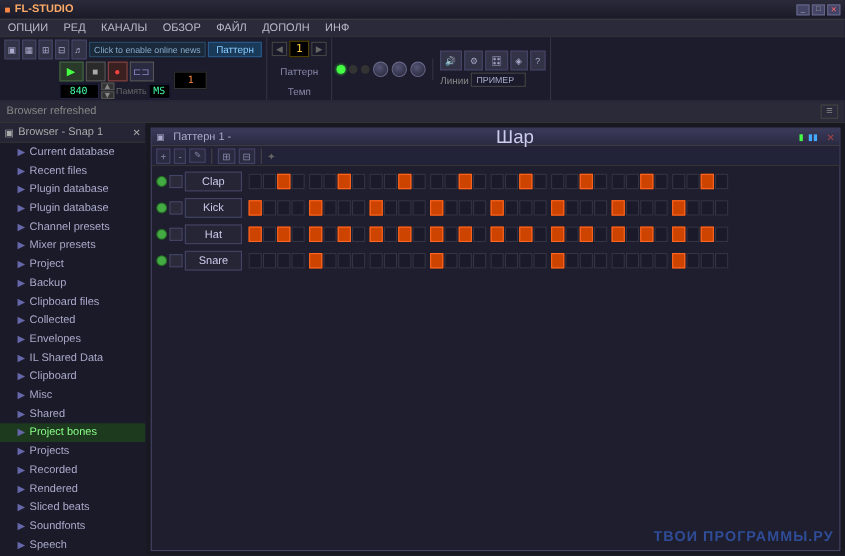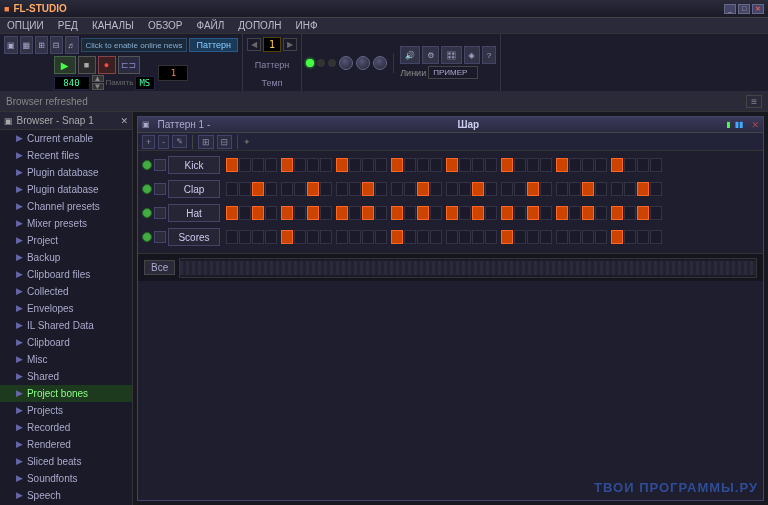--- a/index.html
+++ b/index.html
@@ -470,21 +470,21 @@
 
   <div id="sidebar" style="width:133px;">
     <div id="browser-header">
       <span style="font-size:9px;">▣</span>
       <span>Browser - Snap 1</span>
       <span style="margin-left:auto;cursor:pointer;font-size:9px;">✕</span>
     </div>
     <div id="browser-items">
         <div class="sidebar-item">
           <span class="folder-icon" style="color:#6666aa;font-size:9px;">▶</span>
-          <span>Current enable</span>
+          <span>Current database</span>
         </div>
         <div class="sidebar-item">
           <span class="folder-icon" style="color:#6666aa;font-size:9px;">▶</span>
           <span>Recent files</span>
         </div>
         <div class="sidebar-item">
           <span class="folder-icon" style="color:#6666aa;font-size:9px;">▶</span>
           <span>Plugin database</span>
         </div>
         <div class="sidebar-item">
@@ -567,21 +567,21 @@
       </div>
   </div>
 
   <div id="right-panel" style="flex:1;background:#181820;padding:2px;">
 
     <div id="beat-sequencer" style="background:#1e1e2e;border:1px solid #444466;margin:2px;">
 
       <div id="seq-title-bar" style="background:linear-gradient(to bottom,#3a3a5a,#2a2a42);height:16px;display:flex;align-items:center;padding:0 4px;border-bottom:1px solid #444;font-size:10px;color:#aaaacc;">
         <span style="font-size:8px;margin-right:4px;">▣</span>
         <span>Паттерн 1 -</span>
-        <span id="seq-name" style="flex:1;text-align:center;font-weight:bold;color:#ccccee;font-size:10px;">Шар</span>
+        <span id="seq-name" style="flex:1;text-align:center;font-weight:normal;color:#ccccee;font-size:17px;">Шар</span>
         <span style="color:#44ff44;font-size:8px;">▮</span>
         <span style="color:#44aaff;font-size:8px;">▮▮</span>
         <span style="cursor:pointer;color:#aa4444;margin-left:4px;font-size:9px;">✕</span>
       </div>
 
       <div id="seq-controls" style="background:#222238;height:18px;display:flex;align-items:center;padding:0 4px;border-bottom:1px solid #333;gap:3px;">
         <div class="seq-btn">+</div>
         <div class="seq-btn">-</div>
         <div class="seq-btn" style="font-size:8px;">✎</div>
         <div style="width:1px;height:14px;background:#444;margin:0 2px;"></div>
@@ -589,92 +589,92 @@
         <div class="seq-btn">⊟</div>
         <div style="width:1px;height:14px;background:#444;margin:0 2px;"></div>
         <span style="color:#666;font-size:9px;">✦</span>
         <div style="flex:1;"></div>
       </div>
 
       <div id="beat-channels" style="padding:3px 4px;">
           <div class="beat-channel">
     <div class="channel-led"></div>
     <div class="channel-mute" style="background:#2a2a3a;border:1px solid #444466;width:12px;height:12px;margin-right:2px;cursor:pointer;"></div>
-    <div class="channel-name">Kick</div>
+    <div class="channel-name">Clap</div>
     <div class="beat-buttons">
-  <div class="beat-btn on" style=""></div>
-              <div class="beat-btn off" style=""></div>
-              <div class="beat-btn off" style=""></div>
-              <div class="beat-btn off" style=""></div>
-              <div class="beat-btn on" style="margin-left:3px;"></div>
-              <div class="beat-btn off" style=""></div>
-              <div class="beat-btn off" style=""></div>
-              <div class="beat-btn off" style=""></div>
-              <div class="beat-btn on" style="margin-left:3px;"></div>
-              <div class="beat-btn off" style=""></div>
-              <div class="beat-btn off" style=""></div>
-              <div class="beat-btn off" style=""></div>
-              <div class="beat-btn on" style="margin-left:3px;"></div>
-              <div class="beat-btn off" style=""></div>
-              <div class="beat-btn off" style=""></div>
-              <div class="beat-btn off" style=""></div>
-              <div class="beat-btn on" style="margin-left:3px;"></div>
-              <div class="beat-btn off" style=""></div>
-              <div class="beat-btn off" style=""></div>
-              <div class="beat-btn off" style=""></div>
-              <div class="beat-btn on" style="margin-left:3px;"></div>
-              <div class="beat-btn off" style=""></div>
-              <div class="beat-btn off" style=""></div>
-              <div class="beat-btn off" style=""></div>
-              <div class="beat-btn on" style="margin-left:3px;"></div>
-              <div class="beat-btn off" style=""></div>
-              <div class="beat-btn off" style=""></div>
-              <div class="beat-btn off" style=""></div>
-              <div class="beat-btn on" style="margin-left:3px;"></div>
-              <div class="beat-btn off" style=""></div>
-              <div class="beat-btn off" style=""></div>
+  <div class="beat-btn off" style=""></div>
+              <div class="beat-btn off" style=""></div>
+              <div class="beat-btn on" style=""></div>
+              <div class="beat-btn off" style=""></div>
+              <div class="beat-btn off" style="margin-left:3px;"></div>
+              <div class="beat-btn off" style=""></div>
+              <div class="beat-btn on" style=""></div>
+              <div class="beat-btn off" style=""></div>
+              <div class="beat-btn off" style="margin-left:3px;"></div>
+              <div class="beat-btn off" style=""></div>
+              <div class="beat-btn on" style=""></div>
+              <div class="beat-btn off" style=""></div>
+              <div class="beat-btn off" style="margin-left:3px;"></div>
+              <div class="beat-btn off" style=""></div>
+              <div class="beat-btn on" style=""></div>
+              <div class="beat-btn off" style=""></div>
+              <div class="beat-btn off" style="margin-left:3px;"></div>
+              <div class="beat-btn off" style=""></div>
+              <div class="beat-btn on" style=""></div>
+              <div class="beat-btn off" style=""></div>
+              <div class="beat-btn off" style="margin-left:3px;"></div>
+              <div class="beat-btn off" style=""></div>
+              <div class="beat-btn on" style=""></div>
+              <div class="beat-btn off" style=""></div>
+              <div class="beat-btn off" style="margin-left:3px;"></div>
+              <div class="beat-btn off" style=""></div>
+              <div class="beat-btn on" style=""></div>
+              <div class="beat-btn off" style=""></div>
+              <div class="beat-btn off" style="margin-left:3px;"></div>
+              <div class="beat-btn off" style=""></div>
+              <div class="beat-btn on" style=""></div>
               <div class="beat-btn off" style=""></div>
             </div>
           </div>
           <div class="beat-channel">
     <div class="channel-led"></div>
     <div class="channel-mute" style="background:#2a2a3a;border:1px solid #444466;width:12px;height:12px;margin-right:2px;cursor:pointer;"></div>
-    <div class="channel-name">Clap</div>
+    <div class="channel-name">Kick</div>
     <div class="beat-buttons">
-  <div class="beat-btn off" style=""></div>
-              <div class="beat-btn off" style=""></div>
-              <div class="beat-btn on" style=""></div>
-              <div class="beat-btn off" style=""></div>
-              <div class="beat-btn off" style="margin-left:3px;"></div>
-              <div class="beat-btn off" style=""></div>
-              <div class="beat-btn on" style=""></div>
-              <div class="beat-btn off" style=""></div>
-              <div class="beat-btn off" style="margin-left:3px;"></div>
-              <div class="beat-btn off" style=""></div>
-              <div class="beat-btn on" style=""></div>
-              <div class="beat-btn off" style=""></div>
-              <div class="beat-btn off" style="margin-left:3px;"></div>
-              <div class="beat-btn off" style=""></div>
-              <div class="beat-btn on" style=""></div>
-              <div class="beat-btn off" style=""></div>
-              <div class="beat-btn off" style="margin-left:3px;"></div>
-              <div class="beat-btn off" style=""></div>
-              <div class="beat-btn on" style=""></div>
-              <div class="beat-btn off" style=""></div>
-              <div class="beat-btn off" style="margin-left:3px;"></div>
-              <div class="beat-btn off" style=""></div>
-              <div class="beat-btn on" style=""></div>
-              <div class="beat-btn off" style=""></div>
-              <div class="beat-btn off" style="margin-left:3px;"></div>
-              <div class="beat-btn off" style=""></div>
-              <div class="beat-btn on" style=""></div>
-              <div class="beat-btn off" style=""></div>
-              <div class="beat-btn off" style="margin-left:3px;"></div>
-              <div class="beat-btn off" style=""></div>
-              <div class="beat-btn on" style=""></div>
+  <div class="beat-btn on" style=""></div>
+              <div class="beat-btn off" style=""></div>
+              <div class="beat-btn off" style=""></div>
+              <div class="beat-btn off" style=""></div>
+              <div class="beat-btn on" style="margin-left:3px;"></div>
+              <div class="beat-btn off" style=""></div>
+              <div class="beat-btn off" style=""></div>
+              <div class="beat-btn off" style=""></div>
+              <div class="beat-btn on" style="margin-left:3px;"></div>
+              <div class="beat-btn off" style=""></div>
+              <div class="beat-btn off" style=""></div>
+              <div class="beat-btn off" style=""></div>
+              <div class="beat-btn on" style="margin-left:3px;"></div>
+              <div class="beat-btn off" style=""></div>
+              <div class="beat-btn off" style=""></div>
+              <div class="beat-btn off" style=""></div>
+              <div class="beat-btn on" style="margin-left:3px;"></div>
+              <div class="beat-btn off" style=""></div>
+              <div class="beat-btn off" style=""></div>
+              <div class="beat-btn off" style=""></div>
+              <div class="beat-btn on" style="margin-left:3px;"></div>
+              <div class="beat-btn off" style=""></div>
+              <div class="beat-btn off" style=""></div>
+              <div class="beat-btn off" style=""></div>
+              <div class="beat-btn on" style="margin-left:3px;"></div>
+              <div class="beat-btn off" style=""></div>
+              <div class="beat-btn off" style=""></div>
+              <div class="beat-btn off" style=""></div>
+              <div class="beat-btn on" style="margin-left:3px;"></div>
+              <div class="beat-btn off" style=""></div>
+              <div class="beat-btn off" style=""></div>
               <div class="beat-btn off" style=""></div>
             </div>
           </div>
           <div class="beat-channel">
     <div class="channel-led"></div>
     <div class="channel-mute" style="background:#2a2a3a;border:1px solid #444466;width:12px;height:12px;margin-right:2px;cursor:pointer;"></div>
     <div class="channel-name">Hat</div>
     <div class="beat-buttons">
   <div class="beat-btn on" style=""></div>
               <div class="beat-btn off" style=""></div>
@@ -706,21 +706,21 @@
               <div class="beat-btn off" style=""></div>
               <div class="beat-btn on" style="margin-left:3px;"></div>
               <div class="beat-btn off" style=""></div>
               <div class="beat-btn on" style=""></div>
               <div class="beat-btn off" style=""></div>
             </div>
           </div>
           <div class="beat-channel">
     <div class="channel-led"></div>
     <div class="channel-mute" style="background:#2a2a3a;border:1px solid #444466;width:12px;height:12px;margin-right:2px;cursor:pointer;"></div>
-    <div class="channel-name">Scores</div>
+    <div class="channel-name">Snare</div>
     <div class="beat-buttons">
   <div class="beat-btn off" style=""></div>
               <div class="beat-btn off" style=""></div>
               <div class="beat-btn off" style=""></div>
               <div class="beat-btn off" style=""></div>
               <div class="beat-btn on" style="margin-left:3px;"></div>
               <div class="beat-btn off" style=""></div>
               <div class="beat-btn off" style=""></div>
               <div class="beat-btn off" style=""></div>
               <div class="beat-btn off" style="margin-left:3px;"></div>
@@ -744,24 +744,18 @@
               <div class="beat-btn off" style=""></div>
               <div class="beat-btn off" style=""></div>
               <div class="beat-btn on" style="margin-left:3px;"></div>
               <div class="beat-btn off" style=""></div>
               <div class="beat-btn off" style=""></div>
               <div class="beat-btn off" style=""></div>
             </div>
           </div>
         </div>
 
-      <div id="pattern-area" style="background:#151520;height:28px;border-top:1px solid #333;display:flex;align-items:center;padding:2px 6px;gap:4px;">
-        <div style="background:#2a2a3a;border:1px solid #444;color:#aaaacc;font-size:10px;padding:1px 6px;cursor:pointer;">Все</div>
-        <div class="pattern-bar" style="flex:1;height:20px;background:#1a1a28;border:1px solid #333;position:relative;overflow:hidden;">
-          <div style="position:absolute;top:2px;left:0;right:0;bottom:2px;background:repeating-linear-gradient(90deg,#2a2a3a 0px,#2a2a3a 3px,#222230 3px,#222230 6px);"></div>
-        </div>
-      </div>
 
     </div>
   </div>
 </div>
 
 <div id="watermark" style="position:fixed;bottom:10px;right:10px;color:#3355aa;font-size:13px;font-weight:bold;opacity:0.85;letter-spacing:1px;">ТВОИ ПРОГРАММЫ.РУ</div>
 
 </body></html>

